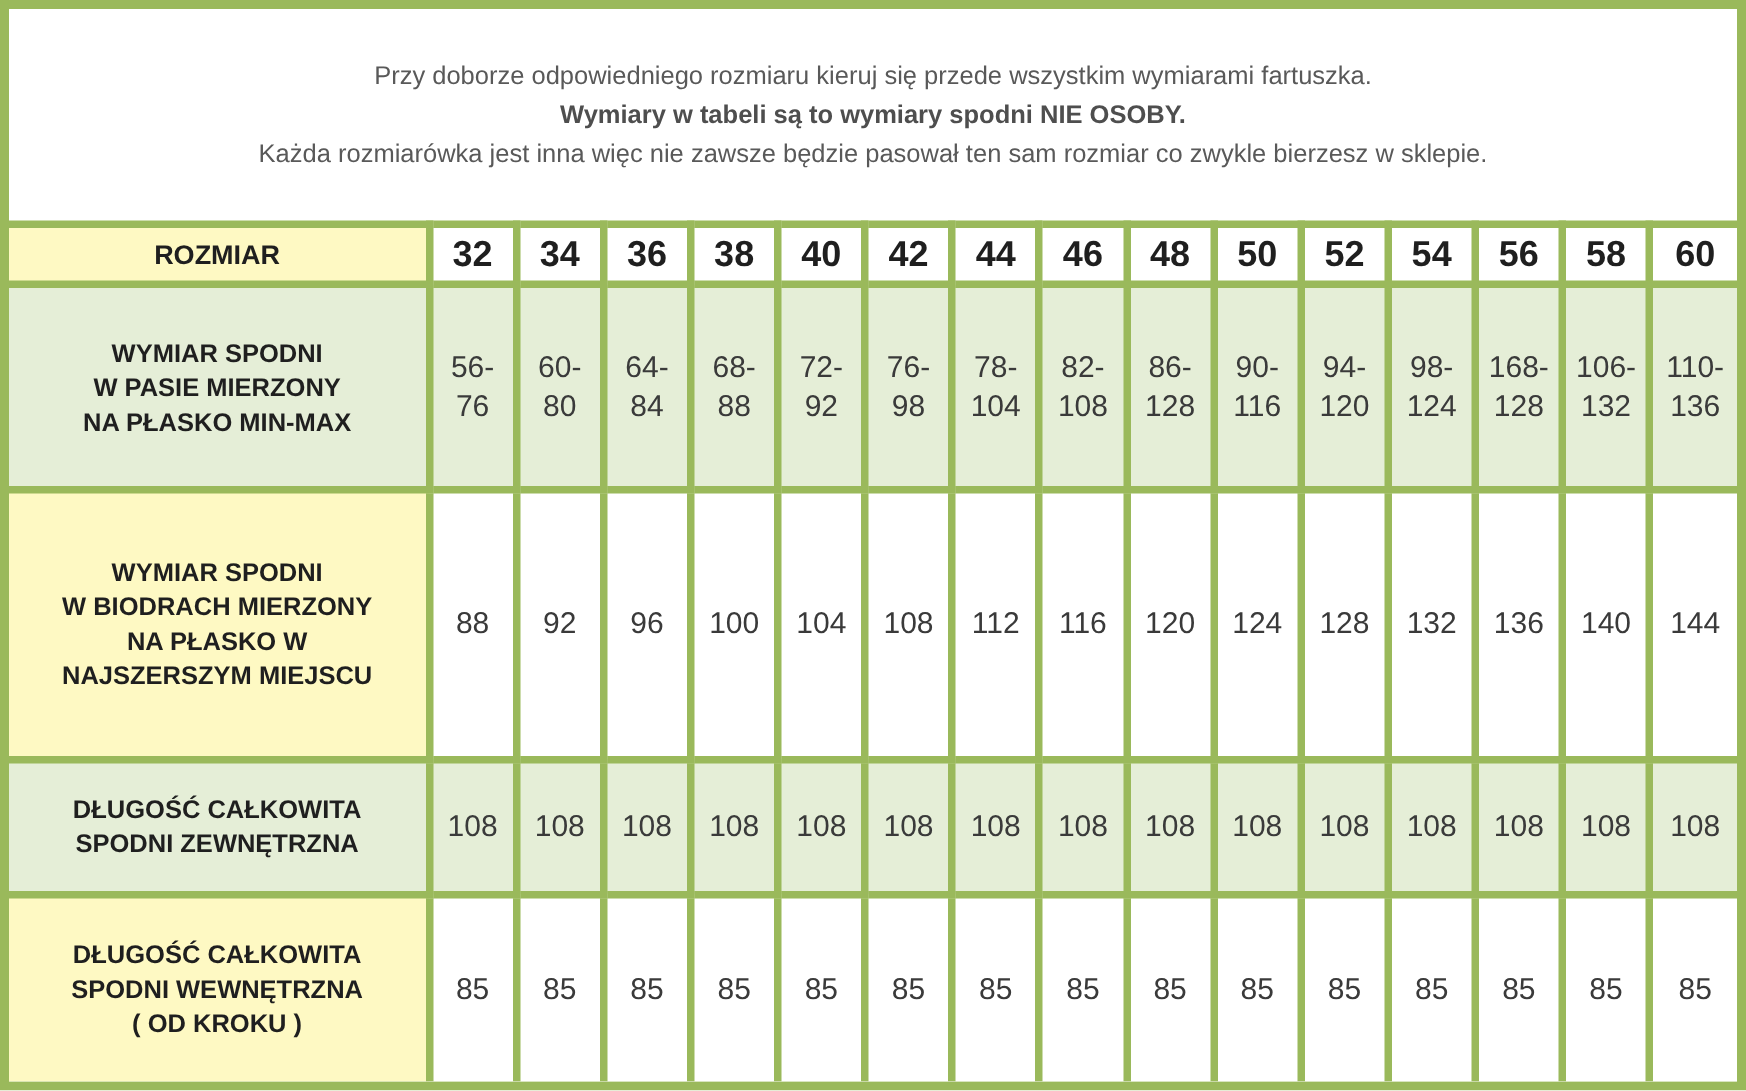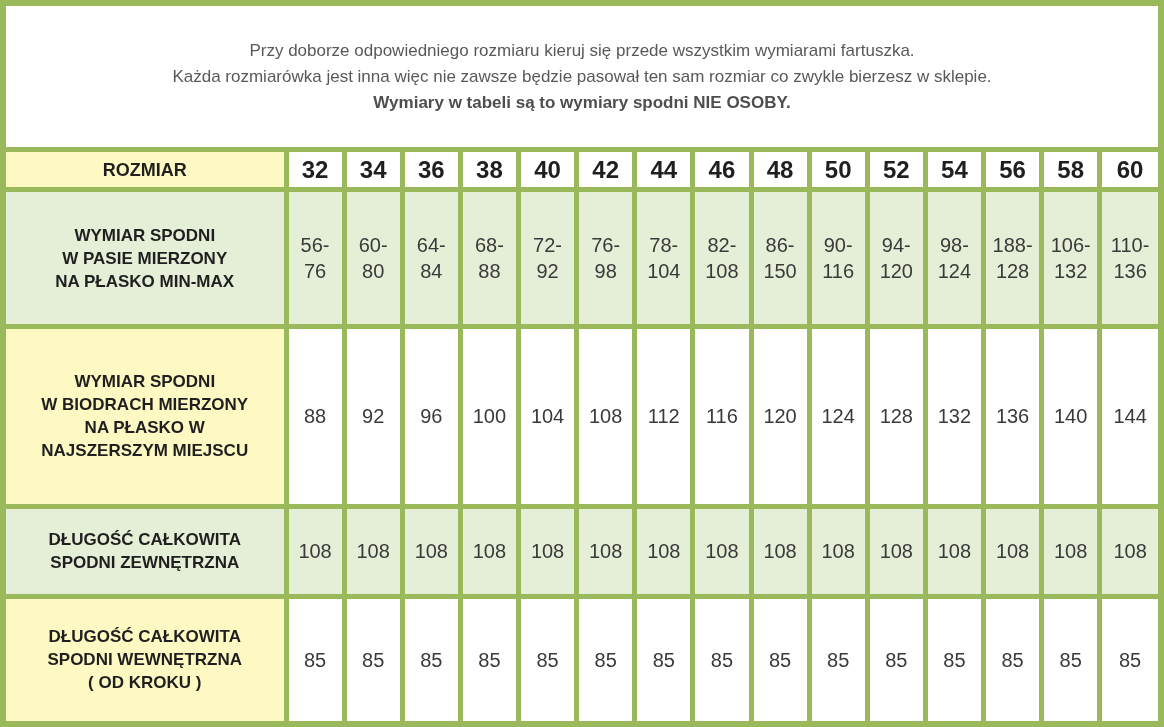--- a/index.html
+++ b/index.html
@@ -76,22 +76,22 @@
   tr.shaded .row-label,
   tr.shaded .value-cell{background:var(--green-fill);}
 </style>
 </head>
 <body>
 
 <div class="frame">
 
   <div class="intro">
     <div class="intro-line">Przy doborze odpowiedniego rozmiaru kieruj się przede wszystkim wymiarami fartuszka.</div>
+    <div class="intro-line bold">Wymiary w tabeli są to wymiary spodni NIE OSOBY.</div>
     <div class="intro-line">Każda rozmiarówka jest inna więc nie zawsze będzie pasował ten sam rozmiar co zwykle bierzesz w sklepie.</div>
-    <div class="intro-line bold">Wymiary w tabeli są to wymiary spodni NIE OSOBY.</div>
   </div>
 
   <table class="size-table">
     <thead>
       <tr>
         <th class="row-label head-label">ROZMIAR</th>
 
       <th class="size-th">32</th>
           <th class="size-th">34</th>
           <th class="size-th">36</th>
@@ -125,28 +125,28 @@
 88</td>
           <td class="value-cell">72-
 92</td>
           <td class="value-cell">76-
 98</td>
           <td class="value-cell">78-
 104</td>
           <td class="value-cell">82-
 108</td>
           <td class="value-cell">86-
-150</td>
+128</td>
           <td class="value-cell">90-
 116</td>
           <td class="value-cell">94-
 120</td>
           <td class="value-cell">98-
 124</td>
-          <td class="value-cell">188-
+          <td class="value-cell">168-
 128</td>
           <td class="value-cell">106-
 132</td>
           <td class="value-cell">110-
 136</td>
         </tr>
         <tr>
           <th class="row-label">WYMIAR SPODNI
 W BIODRACH MIERZONY
 NA PŁASKO W

